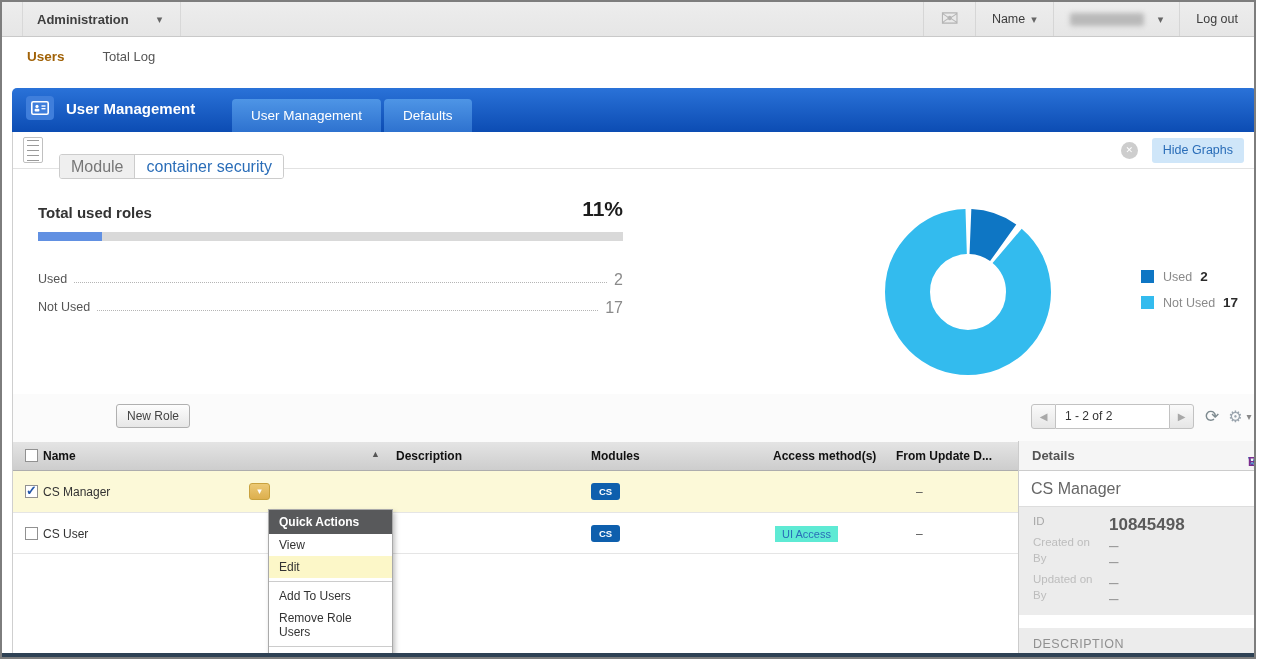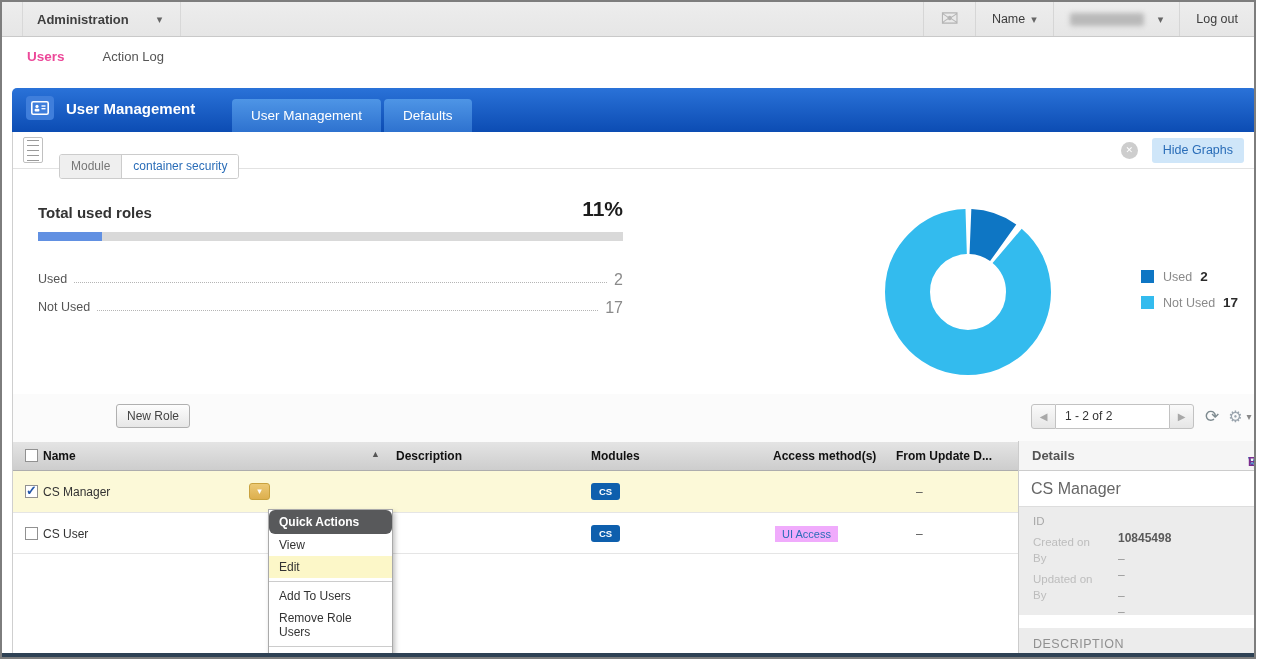--- a/index.html
+++ b/index.html
@@ -20,21 +20,21 @@
   .tb-seg { display:flex; align-items:center; height:100%; padding:0 16px;
             border-left:1px solid #d6d6d6; font-size:12.5px; color:#3c3c3c; }
   .mail-glyph { font-size:22px; color:#b5b5b5; line-height:20px; }
   .blurred-user { width:74px; height:13px; background:#b9b9b9; border-radius:2px;
                   filter:blur(2.5px); margin-right:14px; }
 
   
   .subnav { position:absolute; left:0; top:36px; width:100%; height:36px; background:#fff;
             display:flex; align-items:center; padding-left:25px; }
   .subnav-item { font-size:13px; color:#555; margin-right:38px; cursor:pointer; }
-  .subnav-item.active { font-weight:bold; color:#ec4899; font-size:13.5px; }
+  .subnav-item.active { font-weight:bold; color:#a16207; font-size:13.5px; }
 
   
   .panel { position:absolute; left:10px; top:86px; width:1245px; height:573px; }
   .panel-header { position:relative; height:44px; border-radius:5px 5px 0 0;
                   background:linear-gradient(#2a72d8,#0c4cb3); }
   .ph-title-wrap { position:absolute; left:14px; top:8px; display:flex; align-items:center; }
   .ph-icon { width:28px; height:24px; background:#3f7edb; border-radius:4px;
              display:flex; align-items:center; justify-content:center; margin-right:12px; }
   .ph-title { color:#fff; font-size:15px; font-weight:bold; }
   .ph-tabs { position:absolute; left:220px; bottom:0; display:flex; align-items:flex-end; }
@@ -47,21 +47,21 @@
                 border-left:1px solid #cfcfcf; border-right:1px solid #cfcfcf; background:#fff; }
 
   
   .filterbar { position:relative; height:37px; border-bottom:1px solid #e2e2e2;
                display:flex; align-items:center; padding:0 10px; }
   .flist-icon { width:20px; height:26px; border:1px solid #c0c0c0; border-radius:2px;
                 background:repeating-linear-gradient(#fff 0 3px, #9a9a9a 3px 4px); 
                 background-size:12px 5px; background-repeat:repeat-y; background-position:3px 4px;
                 background-color:#fff; margin-right:16px; }
   .filter-pill { display:flex; height:25px; border:1px solid #ccc; border-radius:3px;
-                 overflow:hidden; font-size:12px;margin-top:32px; }
+                 overflow:hidden; font-size:16px;margin-top:32px; }
   .fp-field { background:#efefef; color:#777; padding:0 11px; line-height:23px;
               border-right:1px solid #ccc; }
   .fp-value { background:#fff; color:#2a6db8; padding:0 11px; line-height:23px; }
   .filter-clear { margin-left:auto; width:17px; height:17px; border-radius:50%;
                   background:#cdcdcd; color:#fff; font-size:9px; text-align:center;
                   line-height:17px; cursor:pointer; }
   .hide-graphs-btn { margin-left:14px; margin-right:2px; height:25px; padding:0 11px;
                      background:#cfe6f9; color:#2a6db8; font-size:12.5px; line-height:25px;
                      border-radius:3px; cursor:pointer; }
 
@@ -133,45 +133,45 @@
         border:1px solid #919191; background:#fff; }
   .cb.checked::after { content:"✓"; position:absolute; left:0; top:-3px;
                        color:#2457a8; font-weight:bold; font-size:13px; }
   .rname { left:30px; }
   .qa-trigger { position:absolute; left:236px; top:12px; width:21px; height:17px;
                 border-radius:3px; background:linear-gradient(#ecc975,#ddaf4e);
                 border:1px solid #c9a23f; color:#fff; font-size:9px; text-align:center;
                 line-height:15px; cursor:pointer; }
   .mod-badge { position:absolute; left:578px; top:12px; background:#0e5fad; color:#fff;
                font-size:9.5px; font-weight:bold; padding:3px 8px; border-radius:3px; }
-  .acc-chip { position:absolute; left:762px; top:13px; background:#f0abfc; color:#2a6db8;
+  .acc-chip { position:absolute; left:762px; top:13px; background:#5eead4; color:#2a6db8;
               font-size:11px; padding:2px 7px; }
   .rlast { left:903px; color:#555; }
 
   
   .tbody-wrap { position:relative; height:453px; }
   .details-col { position:absolute; left:1005px; top:0; width:240px; height:100%;
                  border-left:1px solid #ccc; background:#fff; }
   .drec-title { padding:9px 12px 8px; font-size:16px; color:#666; border-bottom:1px solid #ddd; }
   .dfields { background:#ececec; padding:8px 0 10px; }
   .dfield { position:relative; height:16px; }
   .dfield.gap { margin-top:5px; }
   .df-label { position:absolute; left:14px; font-size:11.5px; color:#bdbdbd; }
   .df-label.strong { color:#a8a8a8; }
-  .df-value { position:absolute; left:99px; font-size:12px; color:#9a9a9a;margin-top:16px; }
+  .df-value { position:absolute; left:90px; font-size:17px; color:#9a9a9a; }
   .df-value.strong { color:#5a5a5a; font-weight:bold; }
   .dsection { margin-top:13px; background:#ececec; }
   .dsec-head { padding:9px 14px 7px; font-size:12.5px; color:#909090; letter-spacing:0.5px;
                border-bottom:2px solid #fff; }
 
   
   .qa-menu { position:absolute; left:255px; top:38px; width:125px; z-index:20;
              background:#fff; border:1px solid #aaa; box-shadow:2px 3px 5px rgba(0,0,0,0.25); }
   .qa-head { background:#58595b; color:#fff; font-size:12px; font-weight:bold;
-             padding:5px 10px;border-radius:6px; }
+             padding:5px 10px; }
   .qa-item { font-size:12px; color:#333; padding:4px 10px; cursor:pointer; }
   .qa-item.hl { background:#fcf7c8; }
   .qa-div { border-top:1px solid #ccc; margin:3px 0; }
 
   .bottom-bar { position:absolute; left:0; bottom:0; width:100%; height:4px;
                 background:#2e4154; z-index:50; }
 </style>
 </head>
 <body>
 
@@ -195,21 +195,21 @@
         <span class="chev">▾</span>
       </div>
       <div class="tb-seg">
         <span>Log out</span>
       </div>
     </div>
   </div>
 
   <div class="subnav">
     <span class="subnav-item active">Users</span>
-    <span class="subnav-item">Action Log</span>
+    <span class="subnav-item">Total Log</span>
   </div>
 
   <div class="panel">
     <div class="panel-header">
       <div class="ph-title-wrap">
         <span class="ph-icon">
           <svg width="18" height="14" viewBox="0 0 18 14">
             <rect x="0.8" y="0.8" width="16.4" height="12.4" rx="1.5" fill="none" stroke="#fff" stroke-width="1.6"></rect>
             <circle cx="6" cy="5.4" r="1.6" fill="#fff"></circle>
             <rect x="3.6" y="7.8" width="4.8" height="2.6" rx="1" fill="#fff"></rect>

